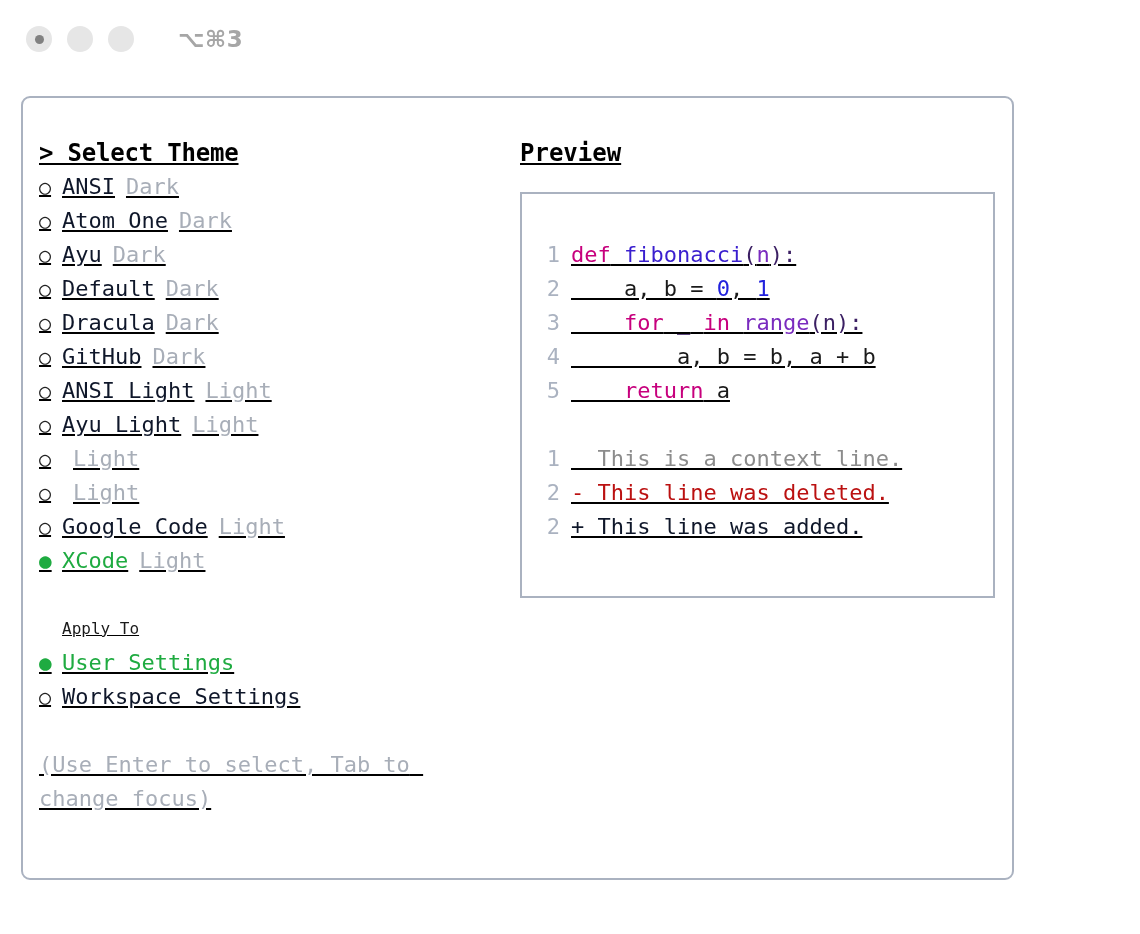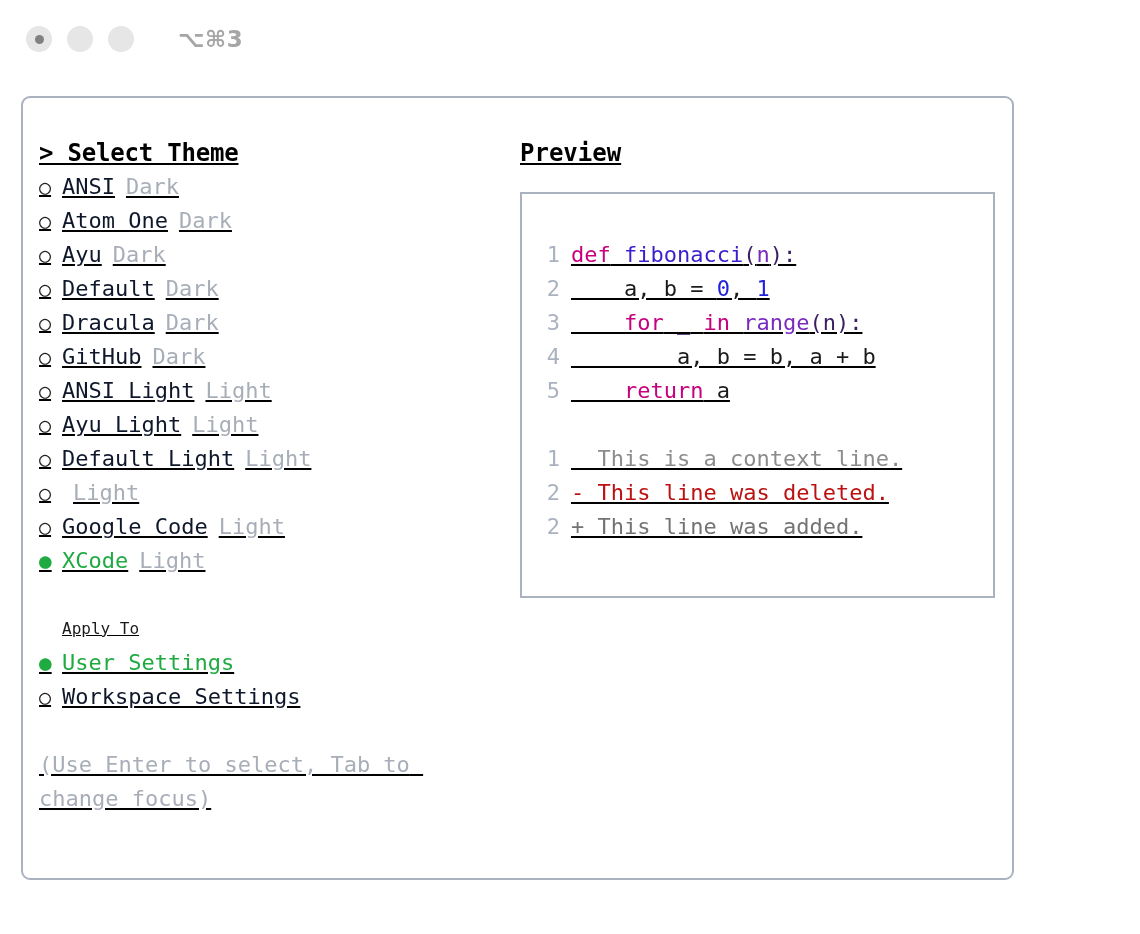--- a/index.html
+++ b/index.html
@@ -191,21 +191,21 @@
   .tok-fn   { color: #3a1fcf; }
   .tok-call { color: #7a2bbf; }
   .tok-var  { color: #1a1a1a; }
   .tok-num  { color: #2222dd; }
   .tok-pun  { color: #3b1f63; }
   .tok-plain{ color: #1a1a1a; }
 
   .diff-gap { height: 34px; }
   .diff-ctx { color: #8c8c8c; }
   .diff-del { color: #bb1111; }
-  .diff-add { color: #737373; }
+  .diff-add { color: #0f172a; }
 </style>
 </head>
 <body>
 
 <div class="window">
 
   <div class="titlebar">
     <div class="dots">
       <span class="dot">
           <span class="dot-inner"></span>
@@ -224,21 +224,21 @@
           <div class="section-head">&gt; Select Theme</div>
           <div id="theme-list">
               <div class="opt-row"><span class="bullet">○</span><span class="opt-label">ANSI</span><span class="opt-kind">Dark</span></div>
               <div class="opt-row"><span class="bullet">○</span><span class="opt-label">Atom One</span><span class="opt-kind">Dark</span></div>
               <div class="opt-row"><span class="bullet">○</span><span class="opt-label">Ayu</span><span class="opt-kind">Dark</span></div>
               <div class="opt-row"><span class="bullet">○</span><span class="opt-label">Default</span><span class="opt-kind">Dark</span></div>
               <div class="opt-row"><span class="bullet">○</span><span class="opt-label">Dracula</span><span class="opt-kind">Dark</span></div>
               <div class="opt-row"><span class="bullet">○</span><span class="opt-label">GitHub</span><span class="opt-kind">Dark</span></div>
               <div class="opt-row"><span class="bullet">○</span><span class="opt-label">ANSI Light</span><span class="opt-kind">Light</span></div>
               <div class="opt-row"><span class="bullet">○</span><span class="opt-label">Ayu Light</span><span class="opt-kind">Light</span></div>
-              <div class="opt-row"><span class="bullet">○</span><span class="opt-label">Default Light</span><span class="opt-kind">Light</span></div>
+              <div class="opt-row"><span class="bullet">○</span><span class="opt-kind">Light</span></div>
               <div class="opt-row"><span class="bullet">○</span><span class="opt-kind">Light</span></div>
               <div class="opt-row"><span class="bullet">○</span><span class="opt-label">Google Code</span><span class="opt-kind">Light</span></div>
               <div class="opt-row selected"><span class="bullet sel">●</span><span class="opt-label">XCode</span><span class="opt-kind">Light</span></div>
             </div>
 
           <div class="spacer-lg"></div>
 
           <div class="apply-head">Apply To</div>
           <div id="apply-list">
               <div class="opt-row selected"><span class="bullet sel">●</span><span class="opt-label">User Settings</span></div>

